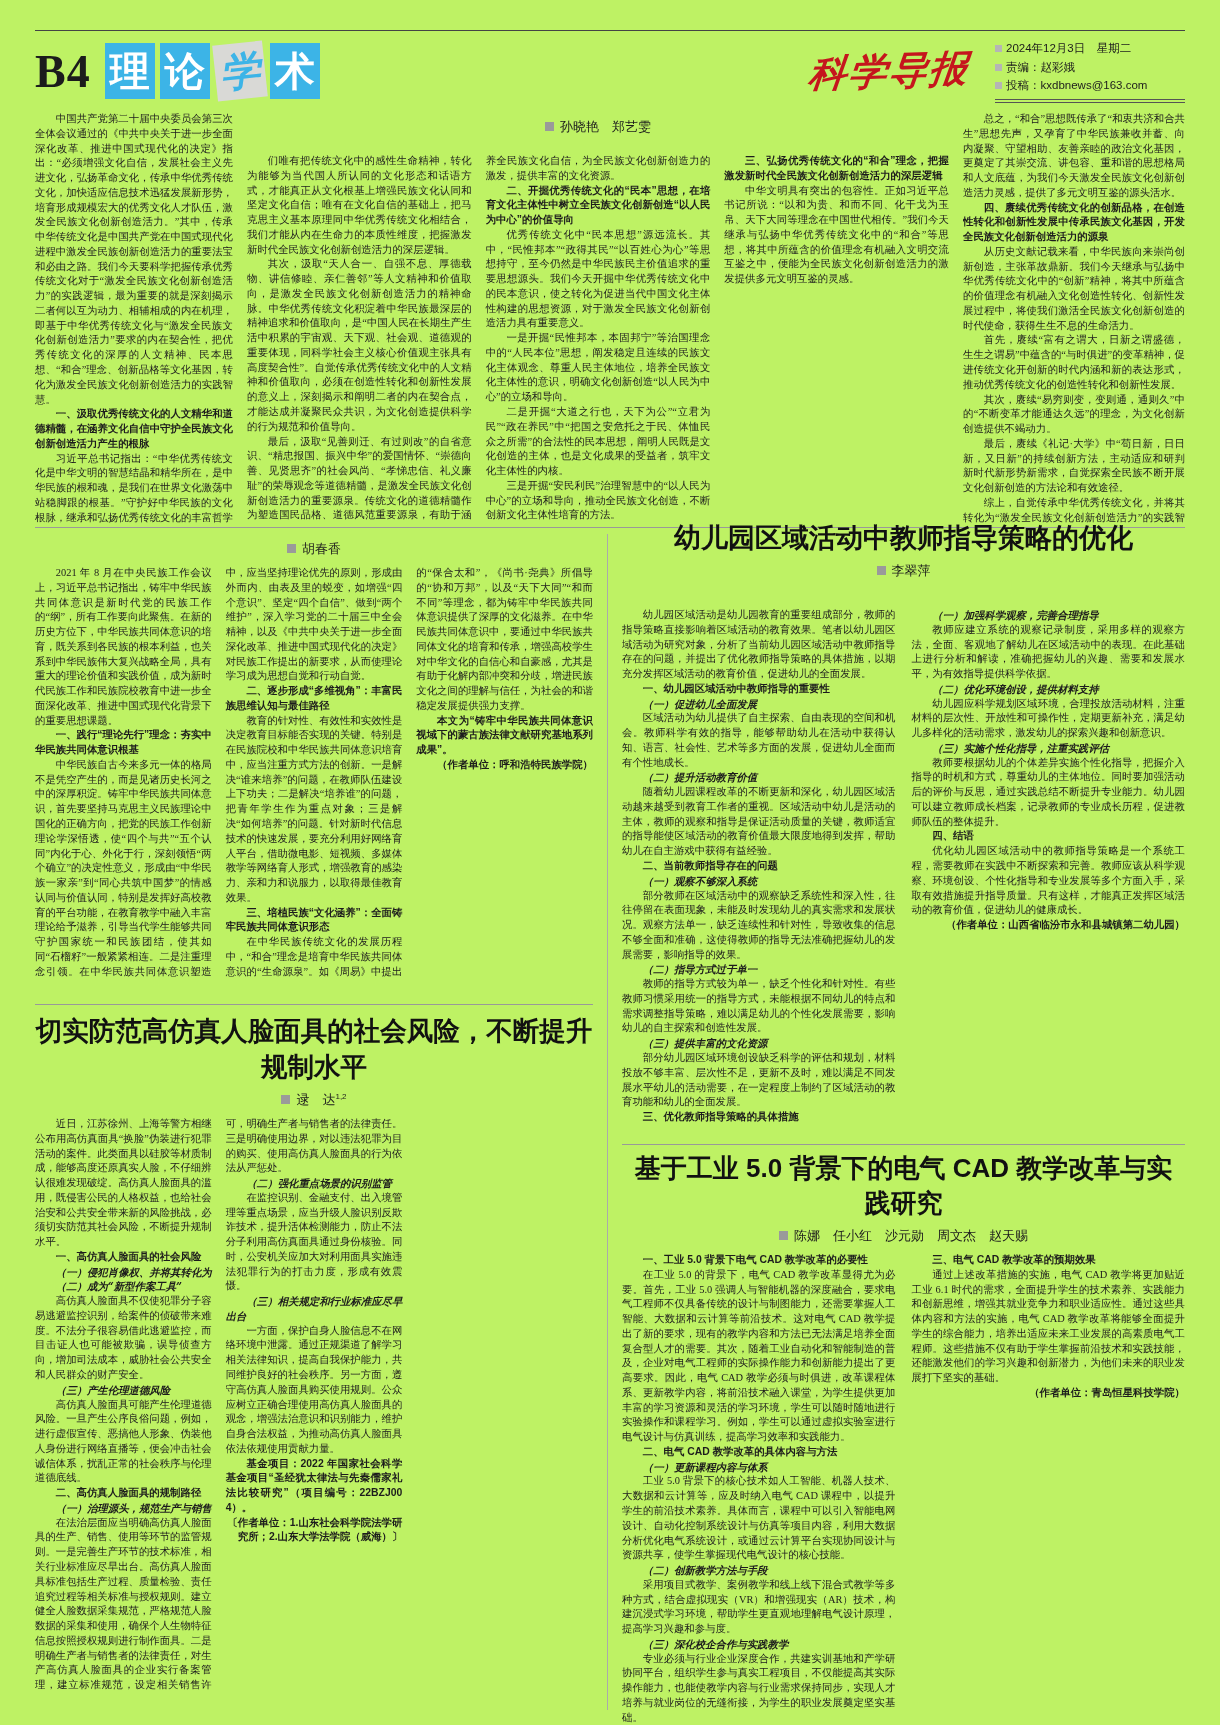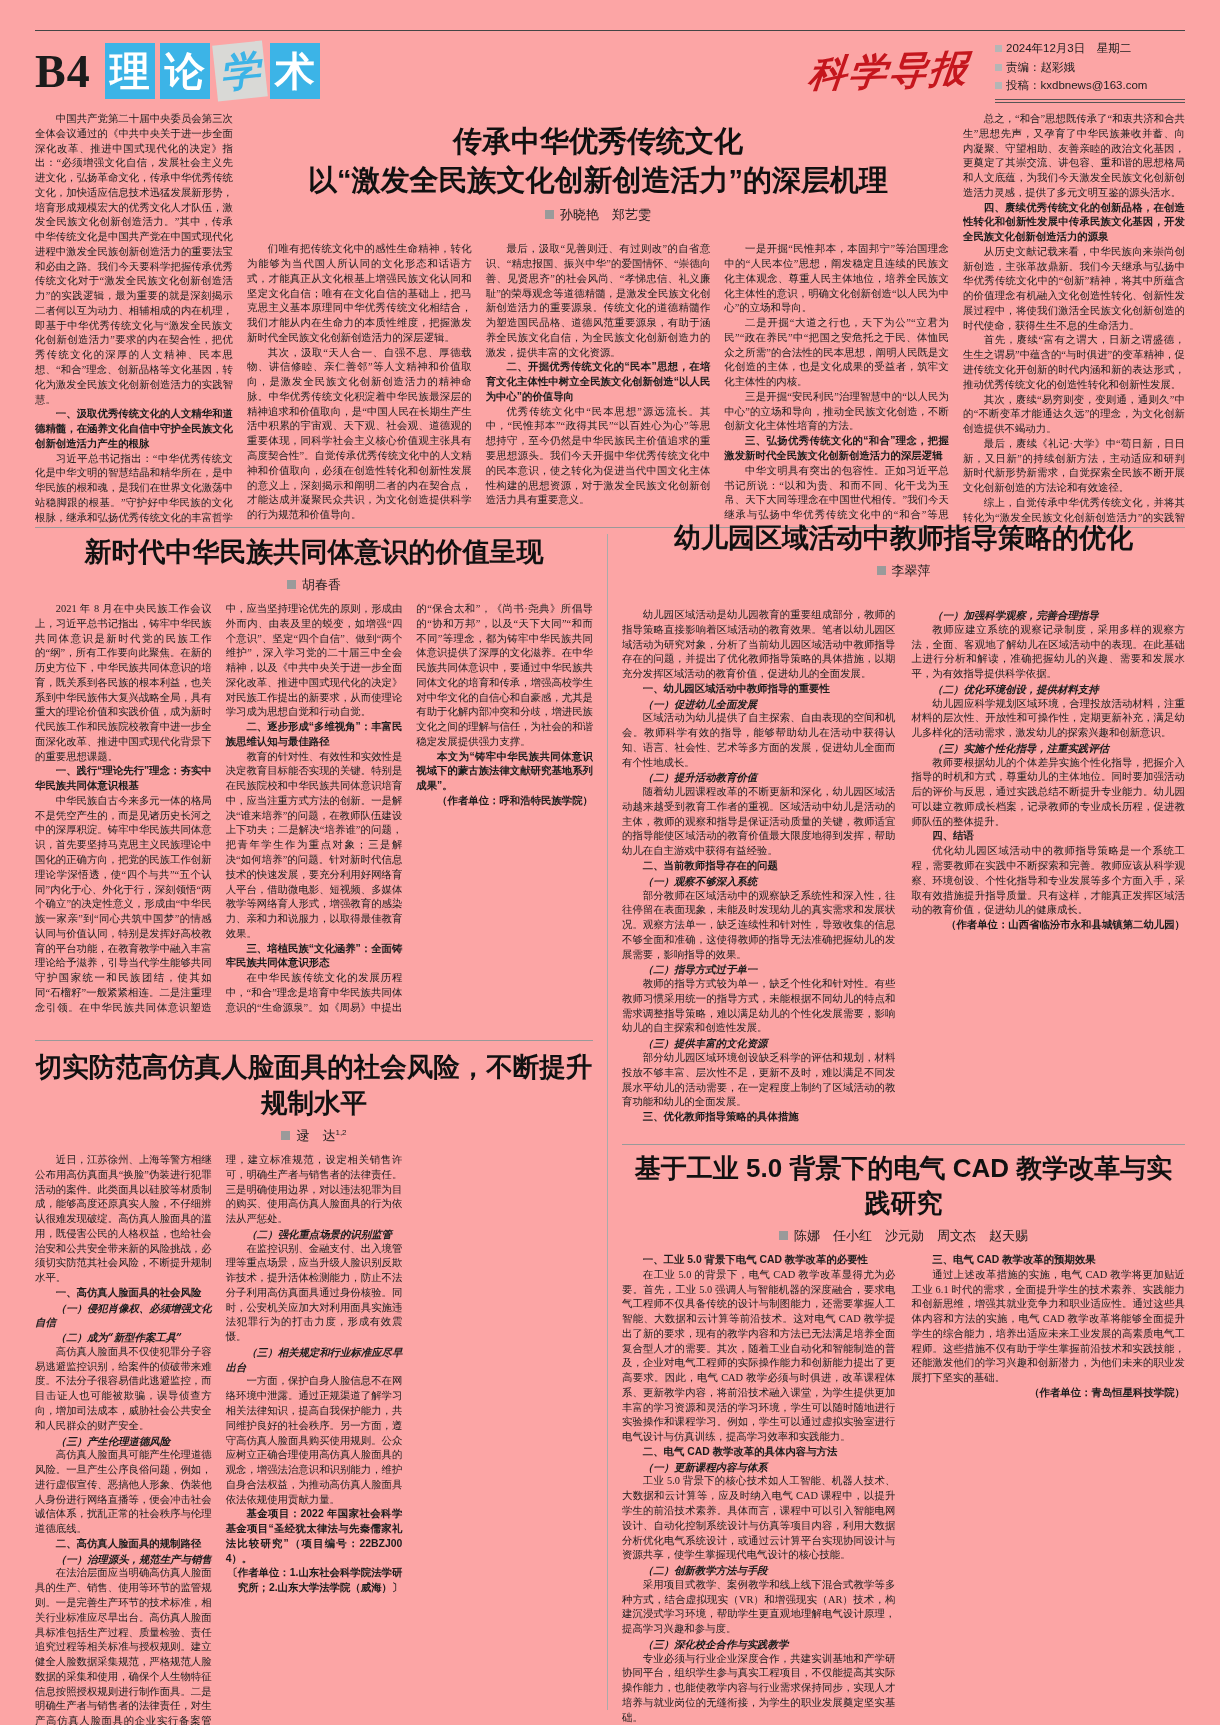--- a/index.html
+++ b/index.html
@@ -1,19 +1,19 @@
 <!DOCTYPE html>
 <html><head>
 <meta charset="utf-8">
 <style>
   * { margin:0; padding:0; box-sizing:border-box; }
   body { background:#e8e8e4; font-family:"Liberation Serif", serif; }
   #page {
     position:relative; width:1220px; height:1725px; margin:0 auto;
-    background:#fca5a5; color:#1c1c1c; overflow:hidden;
+    background:#bef264; color:#1c1c1c; overflow:hidden;
   }
   
   #toprule { position:absolute; top:30px; left:35px; width:1150px; border-top:1.5px solid #444; }
   #header { position:absolute; top:40px; left:35px; width:1150px; height:62px; display:flex; align-items:center; }
   .pageno { font-size:46px; font-weight:bold; font-family:"Liberation Serif", serif; letter-spacing:1px; }
   .logo { display:flex; gap:5px; margin-left:14px; }
   .logo .box {
     width:50px; height:56px; display:flex; align-items:center; justify-content:center;
     font-size:40px; font-weight:bold; font-family:"Liberation Sans", sans-serif;
   }
@@ -94,24 +94,20 @@
     </div>
   </div>
 
   <div id="a1">
     <div id="a1-left" class="bodyflow">
         <p class="para">中国共产党第二十届中央委员会第三次全体会议通过的《中共中央关于进一步全面深化改革、推进中国式现代化的决定》指出：“必须增强文化自信，发展社会主义先进文化，弘扬革命文化，传承中华优秀传统文化，加快适应信息技术迅猛发展新形势，培育形成规模宏大的优秀文化人才队伍，激发全民族文化创新创造活力。”其中，传承中华传统文化是中国共产党在中国式现代化进程中激发全民族创新创造活力的重要法宝和必由之路。我们今天要科学把握传承优秀传统文化对于“激发全民族文化创新创造活力”的实践逻辑，最为重要的就是深刻揭示二者何以互为动力、相辅相成的内在机理，即基于中华优秀传统文化与“激发全民族文化创新创造活力”要求的内在契合性，把优秀传统文化的深厚的人文精神、民本思想、“和合”理念、创新品格等文化基因，转化为激发全民族文化创新创造活力的实践智慧。</p>
         <p class="sec-h">一、汲取优秀传统文化的人文精华和道德精髓，在涵养文化自信中守护全民族文化创新创造活力产生的根脉</p>
         <p class="para">习近平总书记指出：“中华优秀传统文化是中华文明的智慧结晶和精华所在，是中华民族的根和魂，是我们在世界文化激荡中站稳脚跟的根基。”守护好中华民族的文化根脉，继承和弘扬优秀传统文化的丰富哲学思想、道德情操、价值观念，汲取其中的人文精华和道德精髓，是激发全民族文化创新创造活力的文化根基。我</p>
       </div>
     <div id="a1-mid">
-      <div id="a1-title" class="art-title">
-        <div>传承中华优秀传统文化</div>
-        <div>以“激发全民族文化创新创造活力”的深层机理</div>
-      </div>
       <div class="byline"><span class="sq"></span><span>孙晓艳　郑艺雯</span></div>
       <div id="a1-body" class="bodyflow">
           <p class="para">们唯有把传统文化中的感性生命精神，转化为能够为当代国人所认同的文化形态和话语方式，才能真正从文化根基上增强民族文化认同和坚定文化自信；唯有在文化自信的基础上，把马克思主义基本原理同中华优秀传统文化相结合，我们才能从内在生命力的本质性维度，把握激发新时代全民族文化创新创造活力的深层逻辑。</p>
           <p class="para">其次，汲取“天人合一、自强不息、厚德载物、讲信修睦、亲仁善邻”等人文精神和价值取向，是激发全民族文化创新创造活力的精神命脉。中华优秀传统文化积淀着中华民族最深层的精神追求和价值取向，是“中国人民在长期生产生活中积累的宇宙观、天下观、社会观、道德观的重要体现，同科学社会主义核心价值观主张具有高度契合性”。自觉传承优秀传统文化中的人文精神和价值取向，必须在创造性转化和创新性发展的意义上，深刻揭示和阐明二者的内在契合点，才能达成并凝聚民众共识，为文化创造提供科学的行为规范和价值导向。</p>
           <p class="para">最后，汲取“见善则迁、有过则改”的自省意识、“精忠报国、振兴中华”的爱国情怀、“崇德向善、见贤思齐”的社会风尚、“孝悌忠信、礼义廉耻”的荣辱观念等道德精髓，是激发全民族文化创新创造活力的重要源泉。传统文化的道德精髓作为塑造国民品格、道德风范重要源泉，有助于涵养全民族文化自信，为全民族文化创新创造力的激发，提供丰富的文化资源。</p>
           <p class="sec-h">二、开掘优秀传统文化的“民本”思想，在培育文化主体性中树立全民族文化创新创造“以人民为中心”的价值导向</p>
           <p class="para">优秀传统文化中“民本思想”源远流长。其中，“民惟邦本”“政得其民”“以百姓心为心”等思想持守，至今仍然是中华民族民主价值追求的重要思想源头。我们今天开掘中华优秀传统文化中的民本意识，使之转化为促进当代中国文化主体性构建的思想资源，对于激发全民族文化创新创造活力具有重要意义。</p>
           <p class="para">一是开掘“民惟邦本，本固邦宁”等治国理念中的“人民本位”思想，阐发稳定且连续的民族文化主体观念、尊重人民主体地位，培养全民族文化主体性的意识，明确文化创新创造“以人民为中心”的立场和导向。</p>
           <p class="para">二是开掘“大道之行也，天下为公”“立君为民”“政在养民”中“把国之安危托之于民、体恤民众之所需”的合法性的民本思想，阐明人民既是文化创造的主体，也是文化成果的受益者，筑牢文化主体性的内核。</p>
           <p class="para">三是开掘“安民利民”治理智慧中的“以人民为中心”的立场和导向，推动全民族文化创造，不断创新文化主体性培育的方法。</p>
@@ -128,42 +124,41 @@
         <p class="para">最后，赓续《礼记·大学》中“苟日新，日日新，又日新”的持续创新方法，主动适应和研判新时代新形势新需求，自觉探索全民族不断开展文化创新创造的方法论和有效途径。</p>
         <p class="para">综上，自觉传承中华优秀传统文化，并将其转化为“激发全民族文化创新创造活力”的实践智慧，是我们进一步推进中国式现代化之文化形态发展的时代课题和重要使命。</p>
       </div>
   </div>
 
   <div id="hr1" class="hdiv"></div>
   <div id="vrule"></div>
 
   <div id="left-half">
     <div>
-      <div id="a2-title" class="art-title">新时代中华民族共同体意识的价值呈现</div>
       <div class="byline"><span class="sq"></span><span>胡春香</span></div>
       <div id="a2-body" class="bodyflow">
           <p class="para">2021 年 8 月在中央民族工作会议上，习近平总书记指出，铸牢中华民族共同体意识是新时代党的民族工作的“纲”，所有工作要向此聚焦。在新的历史方位下，中华民族共同体意识的培育，既关系到各民族的根本利益，也关系到中华民族伟大复兴战略全局，具有重大的理论价值和实践价值，成为新时代民族工作和民族院校教育中进一步全面深化改革、推进中国式现代化背景下的重要思想课题。</p>
           <p class="sec-h">一、践行“理论先行”理念：夯实中华民族共同体意识根基</p>
           <p class="para">中华民族自古今来多元一体的格局不是凭空产生的，而是见诸历史长河之中的深厚积淀。铸牢中华民族共同体意识，首先要坚持马克思主义民族理论中国化的正确方向，把党的民族工作创新理论学深悟透，使“四个与共”“五个认同”内化于心、外化于行，深刻领悟“两个确立”的决定性意义，形成由“中华民族一家亲”到“同心共筑中国梦”的情感认同与价值认同，特别是发挥好高校教育的平台功能，在教育教学中融入丰富理论给予滋养，引导当代学生能够共同守护国家统一和民族团结，使其如同“石榴籽”一般紧紧相连。二是注重理念引领。在中华民族共同体意识塑造中，应当坚持理论优先的原则，形成由外而内、由表及里的蜕变，如增强“四个意识”、坚定“四个自信”、做到“两个维护”，深入学习党的二十届三中全会精神，以及《中共中央关于进一步全面深化改革、推进中国式现代化的决定》对民族工作提出的新要求，从而使理论学习成为思想自觉和行动自觉。</p>
           <p class="sec-h">二、逐步形成“多维视角”：丰富民族思维认知与最佳路径</p>
           <p class="para">教育的针对性、有效性和实效性是决定教育目标能否实现的关键。特别是在民族院校和中华民族共同体意识培育中，应当注重方式方法的创新。一是解决“谁来培养”的问题，在教师队伍建设上下功夫；二是解决“培养谁”的问题，把青年学生作为重点对象；三是解决“如何培养”的问题。针对新时代信息技术的快速发展，要充分利用好网络育人平台，借助微电影、短视频、多媒体教学等网络育人形式，增强教育的感染力、亲和力和说服力，以取得最佳教育效果。</p>
           <p class="sec-h">三、培植民族“文化涵养”：全面铸牢民族共同体意识形态</p>
           <p class="para">在中华民族传统文化的发展历程中，“和合”理念是培育中华民族共同体意识的“生命源泉”。如《周易》中提出的“保合太和”，《尚书·尧典》所倡导的“协和万邦”，以及“天下大同”“和而不同”等理念，都为铸牢中华民族共同体意识提供了深厚的文化滋养。在中华民族共同体意识中，要通过中华民族共同体文化的培育和传承，增强高校学生对中华文化的自信心和自豪感，尤其是有助于化解内部冲突和分歧，增进民族文化之间的理解与信任，为社会的和谐稳定发展提供强力支撑。</p>
           <p class="fund">本文为“铸牢中华民族共同体意识视域下的蒙古族法律文献研究基地系列成果”。</p>
           <p class="attr">（作者单位：呼和浩特民族学院）</p>
         </div>
     </div>
     <div id="hr2" class="hdiv"></div>
     <div>
       <div id="a4-title" class="art-title">切实防范高仿真人脸面具的社会风险，不断提升规制水平</div>
       <div class="byline"><span class="sq"></span><span>逯　达</span><sup>1,2</sup></div>
       <div id="a4-body" class="bodyflow">
           <p class="para">近日，江苏徐州、上海等警方相继公布用高仿真面具“换脸”伪装进行犯罪活动的案件。此类面具以硅胶等材质制成，能够高度还原真实人脸，不仔细辨认很难发现破绽。高仿真人脸面具的滥用，既侵害公民的人格权益，也给社会治安和公共安全带来新的风险挑战，必须切实防范其社会风险，不断提升规制水平。</p>
           <p class="sec-h">一、高仿真人脸面具的社会风险</p>
-          <p class="sub-h">（一）侵犯肖像权、必须增强文化自信</p>
+          <p class="sub-h">（一）侵犯肖像权、并将其转化为</p>
           <p class="sub-h">（二）成为“新型作案工具”</p>
           <p class="para">高仿真人脸面具不仅使犯罪分子容易逃避监控识别，给案件的侦破带来难度。不法分子很容易借此逃避监控，而目击证人也可能被欺骗，误导侦查方向，增加司法成本，威胁社会公共安全和人民群众的财产安全。</p>
           <p class="sub-h">（三）产生伦理道德风险</p>
           <p class="para">高仿真人脸面具可能产生伦理道德风险。一旦产生公序良俗问题，例如，进行虚假宣传、恶搞他人形象、伪装他人身份进行网络直播等，便会冲击社会诚信体系，扰乱正常的社会秩序与伦理道德底线。</p>
           <p class="sec-h">二、高仿真人脸面具的规制路径</p>
           <p class="sub-h">（一）治理源头，规范生产与销售</p>
           <p class="para">在法治层面应当明确高仿真人脸面具的生产、销售、使用等环节的监管规则。一是完善生产环节的技术标准，相关行业标准应尽早出台。高仿真人脸面具标准包括生产过程、质量检验、责任追究过程等相关标准与授权规则。建立健全人脸数据采集规范，严格规范人脸数据的采集和使用，确保个人生物特征信息按照授权规则进行制作面具。二是明确生产者与销售者的法律责任，对生产高仿真人脸面具的企业实行备案管理，建立标准规范，设定相关销售许可，明确生产者与销售者的法律责任。三是明确使用边界，对以违法犯罪为目的购买、使用高仿真人脸面具的行为依法从严惩处。</p>
           <p class="sub-h">（二）强化重点场景的识别监管</p>
           <p class="para">在监控识别、金融支付、出入境管理等重点场景，应当升级人脸识别反欺诈技术，提升活体检测能力，防止不法分子利用高仿真面具通过身份核验。同时，公安机关应加大对利用面具实施违法犯罪行为的打击力度，形成有效震慑。</p>
           <p class="sub-h">（三）相关规定和行业标准应尽早出台</p>

